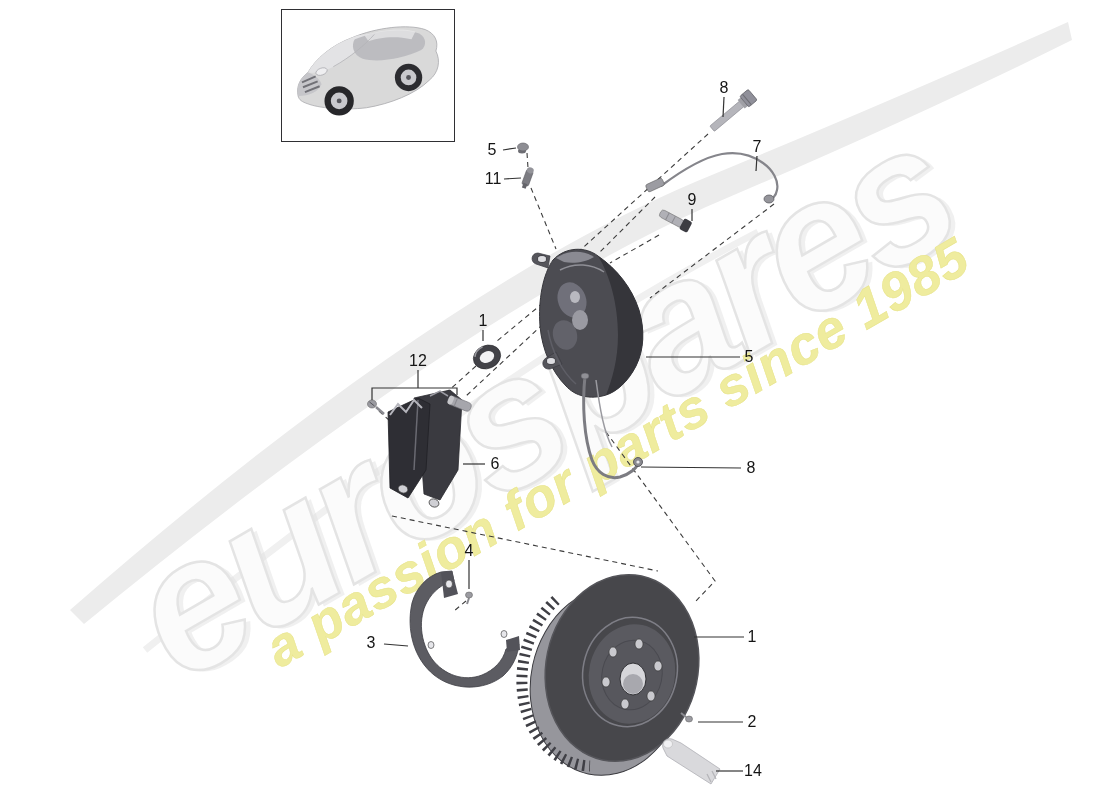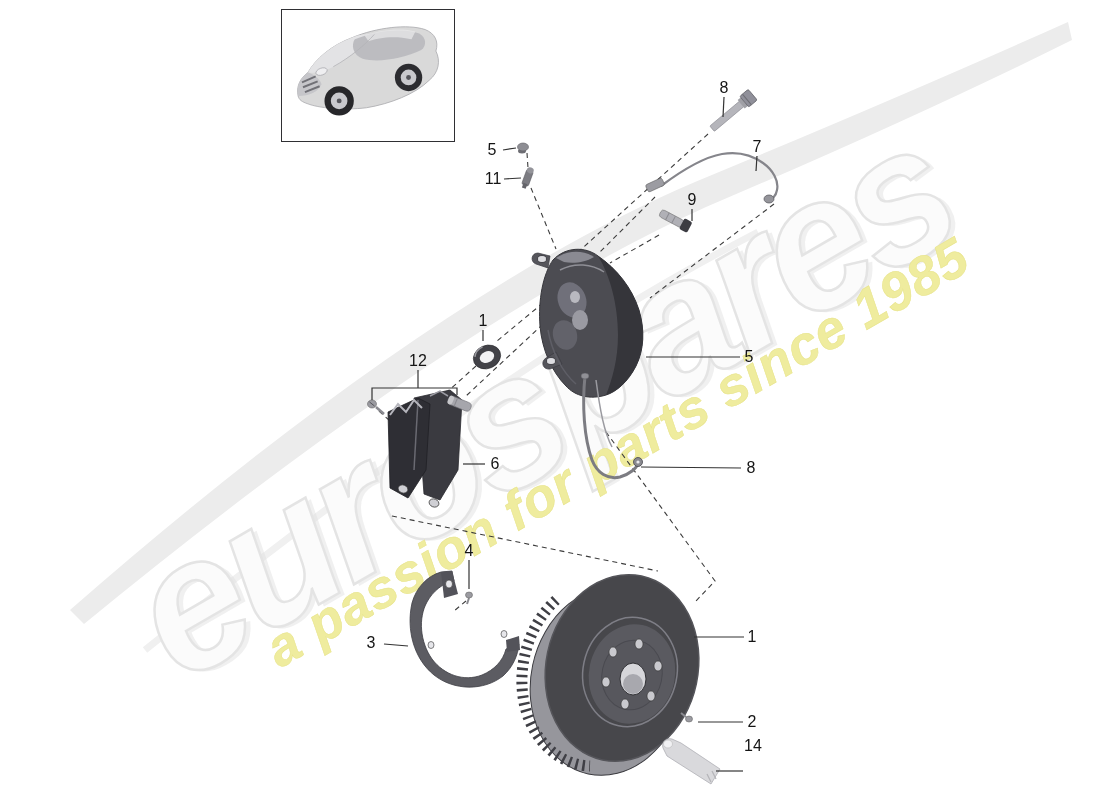--- a/index.html
+++ b/index.html
@@ -237,16 +237,16 @@
   <div class="callout" style="left:469px;top:551px">4</div>
   <div class="callout" style="left:749px;top:357px">5</div>
   <div class="callout" style="left:495px;top:464px">6</div>
   <div class="callout" style="left:757px;top:147px">7</div>
   <div class="callout" style="left:724px;top:88px">8</div>
   <div class="callout" style="left:692px;top:200px">9</div>
   <div class="callout" style="left:483px;top:321px">1</div>
   <div class="callout" style="left:493px;top:179px">11</div>
   <div class="callout" style="left:492px;top:150px">5</div>
   <div class="callout" style="left:751px;top:468px">8</div>
-  <div class="callout" style="left:753px;top:746px">14</div>
+  <div class="callout" style="left:753px;top:771px">14</div>
   <div class="callout" style="left:418px;top:361px">12</div>
 
 </div>
 
 </body></html>

